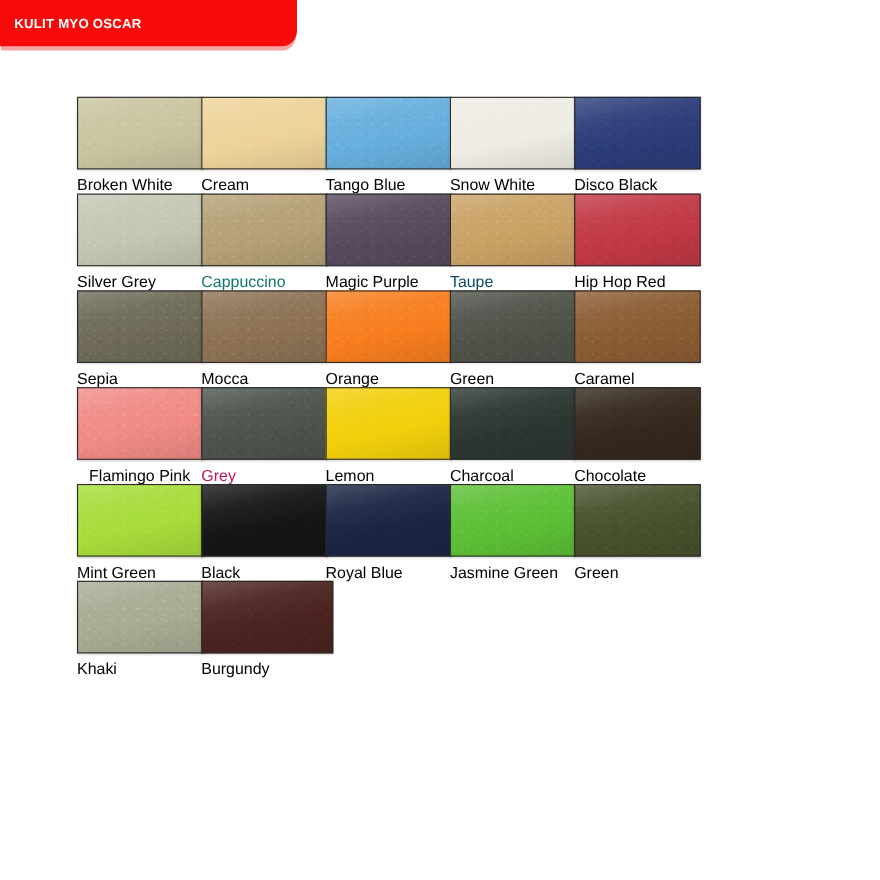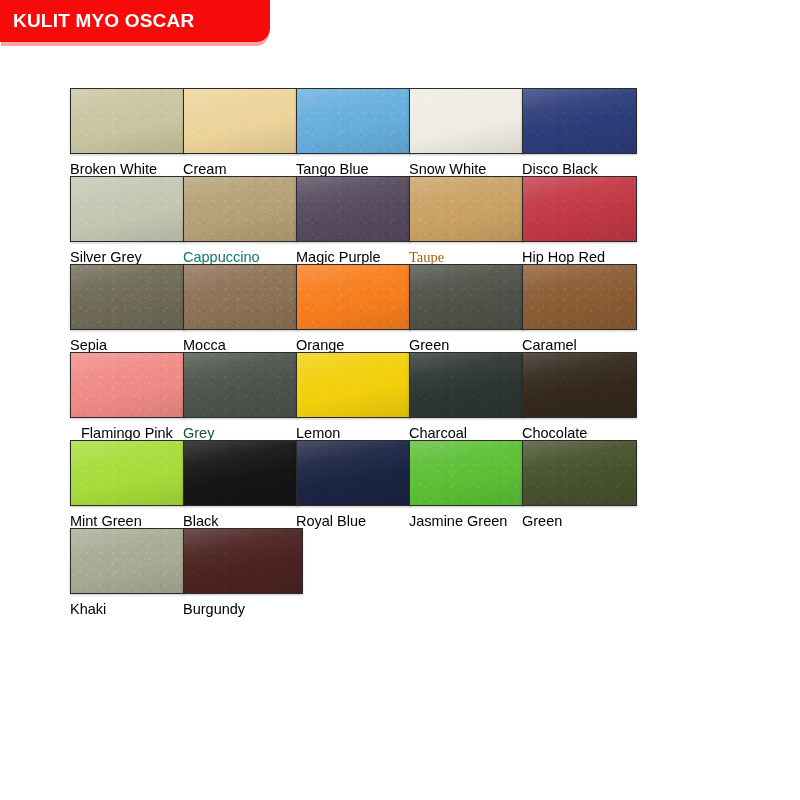--- a/index.html
+++ b/index.html
@@ -23,21 +23,21 @@
     width: 270px;
     height: 42px;
     background: #f60a0a;
     border-bottom-right-radius: 14px;
     box-shadow: 0 5px 0 -1px rgba(240, 90, 90, 0.55);
     display: flex;
     align-items: center;
   }
   #header-banner .banner-title {
     color: #ffffff;
-    font-size: 19px;
+    font-size: 12px;
     font-weight: bold;
     letter-spacing: 0.2px;
     padding-left: 13px;
     white-space: nowrap;
   }
 
   
   #swatch-grid {
     position: absolute;
     left: 70px;
@@ -163,21 +163,21 @@
           <div class="grain"></div>
           <div class="sheen"></div>
         </div>
         <div class="swatch-label" style="color: rgb(0, 0, 0); text-align: right;">Magic Purple</div>
       </div>
       <div class="swatch-cell">
         <div class="swatch-chip" style="background-color: rgb(201, 161, 100); border-color: rgb(43, 43, 43);">
           <div class="grain"></div>
           <div class="sheen"></div>
         </div>
-        <div class="swatch-label" style="color: #a16207; font-family: Liberation Serif, serif;">Taupe</div>
+        <div class="swatch-label" style="color: #0c4a6e;">Taupe</div>
       </div>
       <div class="swatch-cell">
         <div class="swatch-chip" style="background-color: rgb(193, 56, 69); border-color: rgb(43, 43, 43);">
           <div class="grain"></div>
           <div class="sheen"></div>
         </div>
         <div class="swatch-label" style="color: rgb(0, 0, 0);">Hip Hop Red</div>
       </div>
     </div>
     <div class="swatch-row">
@@ -223,21 +223,21 @@
           <div class="grain"></div>
           <div class="sheen"></div>
         </div>
         <div class="swatch-label" style="color: rgb(0, 0, 0); margin-left: 11px;">Flamingo Pink</div>
       </div>
       <div class="swatch-cell">
         <div class="swatch-chip" style="background-color: rgb(76, 83, 76); border-color: rgb(43, 43, 43);">
           <div class="grain"></div>
           <div class="sheen"></div>
         </div>
-        <div class="swatch-label" style="color: #14532d;">Grey</div>
+        <div class="swatch-label" style="color: #be185d;">Grey</div>
       </div>
       <div class="swatch-cell">
         <div class="swatch-chip" style="background-color: rgb(242, 207, 11); border-color: rgb(43, 43, 43);">
           <div class="grain"></div>
           <div class="sheen"></div>
         </div>
         <div class="swatch-label" style="color: rgb(0, 0, 0);">Lemon</div>
       </div>
       <div class="swatch-cell">
         <div class="swatch-chip" style="background-color: rgb(44, 54, 49); border-color: rgb(43, 43, 43);">

